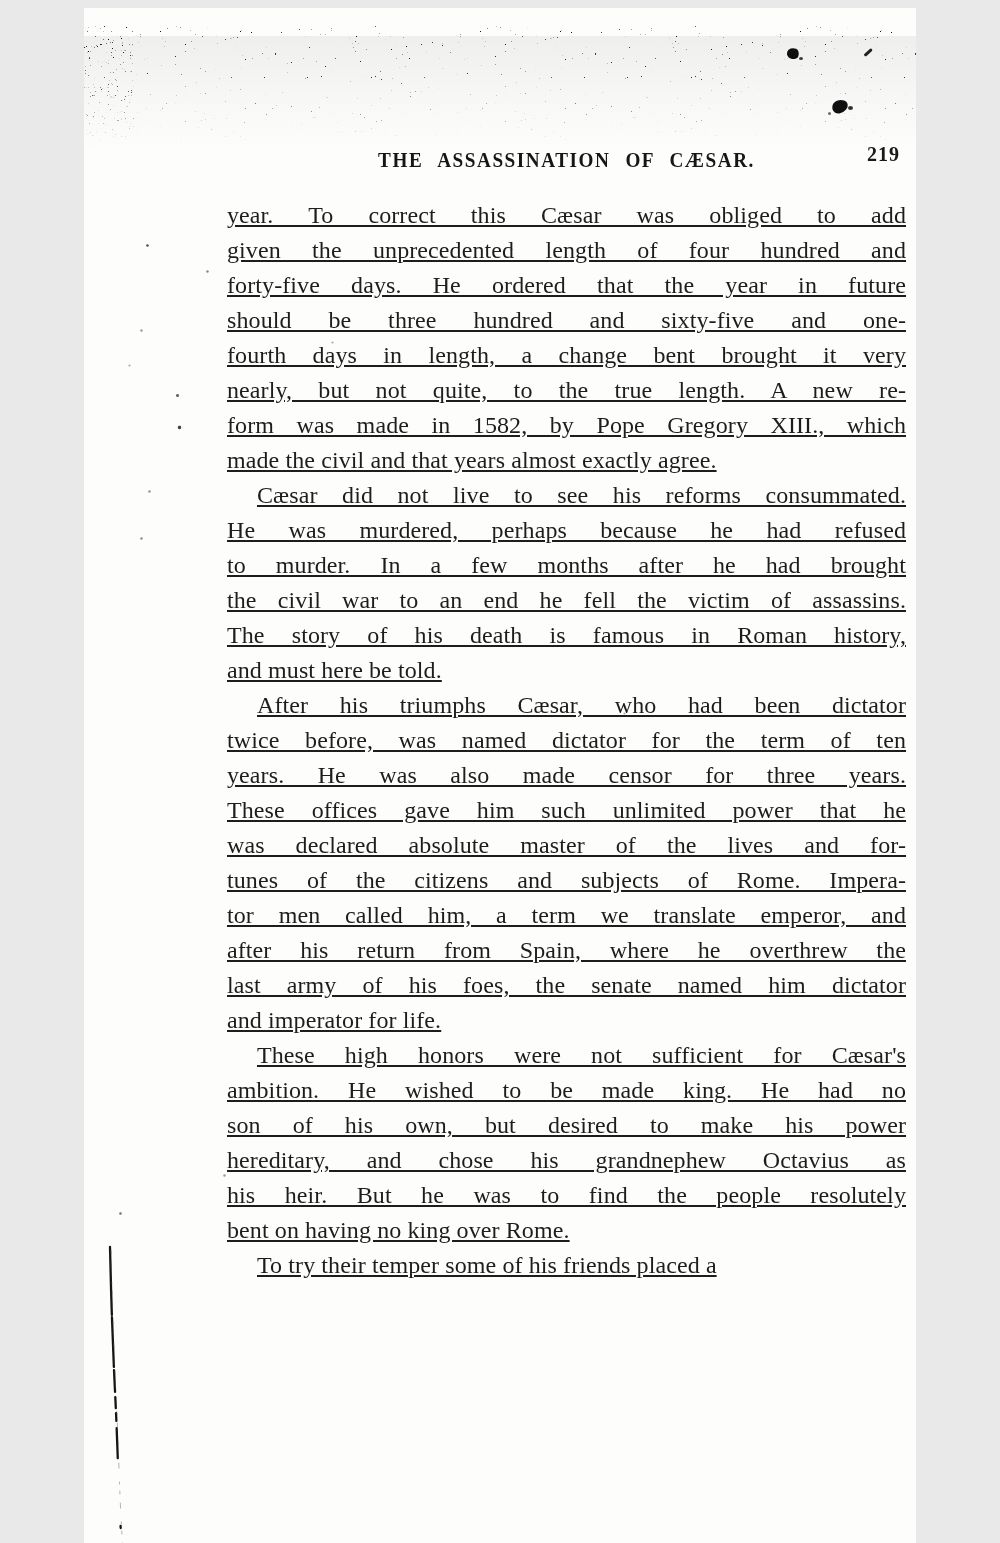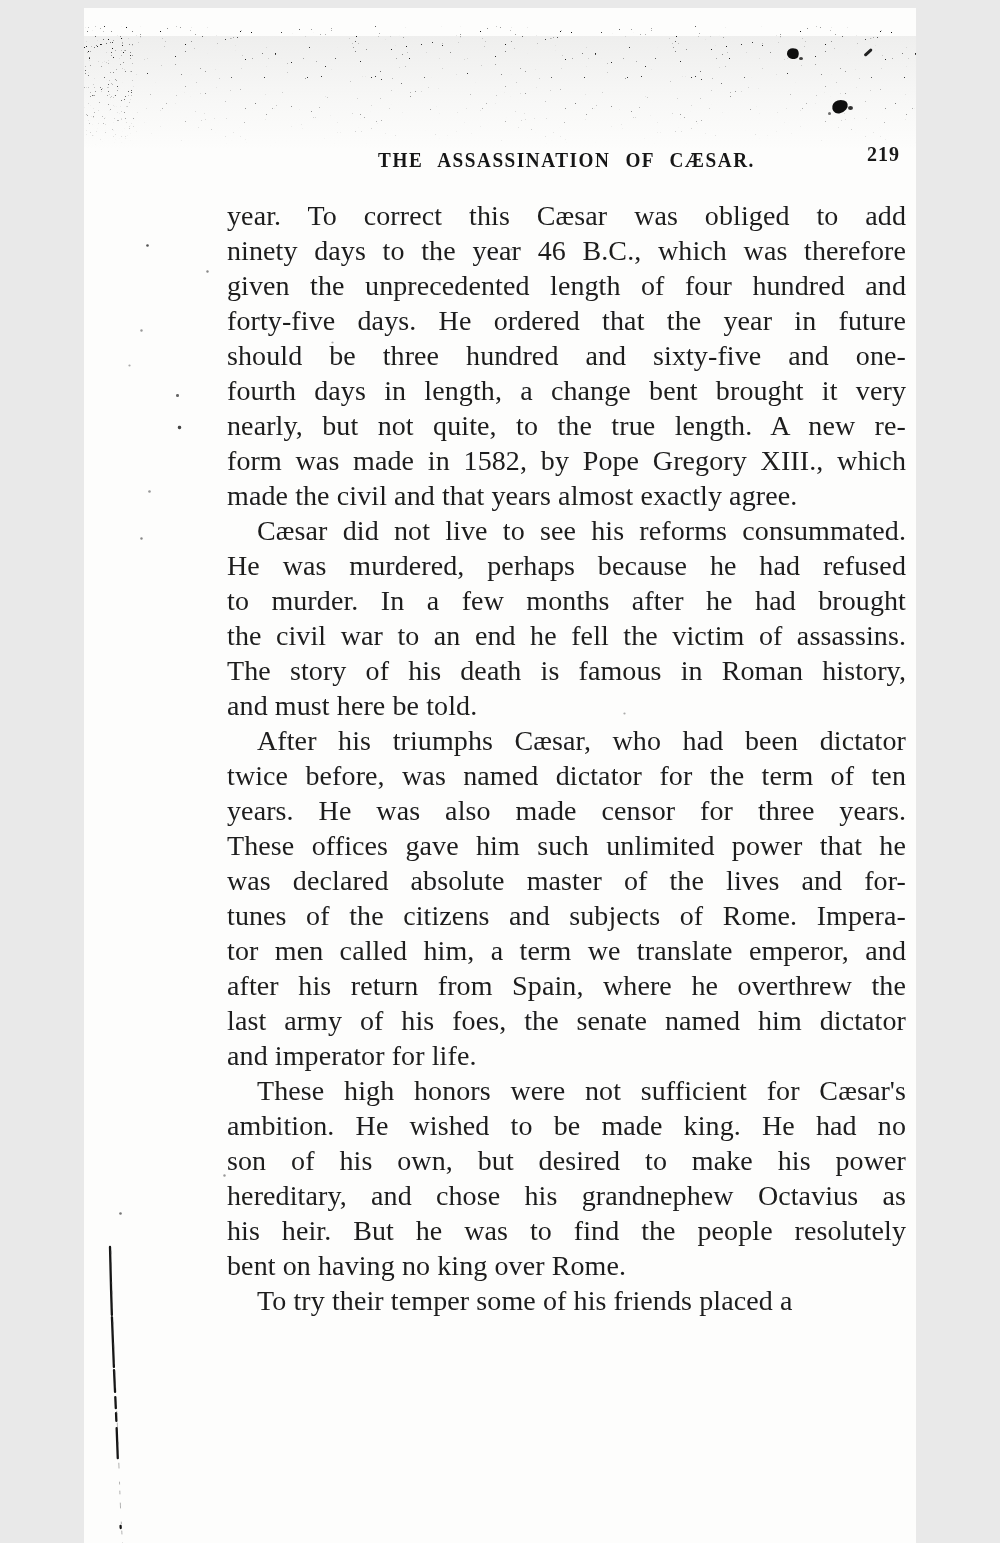--- a/index.html
+++ b/index.html
@@ -61,24 +61,25 @@
   }
   .page-number {
     position: absolute; right: 6px; top: -6px;
     font-size: 20px; font-weight: bold; letter-spacing: 1px; color: #191919;
   }
 
   
   .body-text { position: absolute; left: 143px; top: 190px; width: 679px; }
   .para { margin: 0; }
   .line {
-    height: 35px; line-height: 35px; font-size: 28px;
+    height: 35px; line-height: 35px; font-size: 24px;
     text-align: justify; text-align-last: justify;
     overflow: hidden; white-space: normal;
     letter-spacing: 0.1px;
+    text-decoration: underline;
   }
   .line.indent { padding-left: 30px; }
   .line.last { text-align-last: left; }
 
   
   .gutter { position: absolute; left: 18px; top: 1233px; pointer-events: none; }
 </style>
 </head>
 <body>
 
@@ -140,21 +141,20 @@
   <div class="ink-dash"></div>
 
   <div class="header">
     <div class="running-title">THE ASSASSINATION OF CÆSAR.</div>
     <div class="page-number">219</div>
   </div>
 
   <div class="body-text" id="body-text">
       <div class="para">
         <div class="line">year.  To correct this Cæsar was obliged to add</div>
-        <div class="line">ninety days to the year 46 B.C., which was therefore</div>
         <div class="line">given the unprecedented length of four hundred and</div>
         <div class="line">forty-five days.  He ordered that the year in future</div>
         <div class="line">should be three hundred and sixty-five and one-</div>
         <div class="line">fourth days in length, a change bent brought it very</div>
         <div class="line">nearly, but not quite, to the true length.  A new re-</div>
         <div class="line">form was made in 1582, by Pope Gregory XIII., which</div>
         <div class="line last">made the civil and that years almost exactly agree.</div>
       </div>
       <div class="para">
         <div class="line indent">Cæsar did not live to see his reforms consummated.</div>

